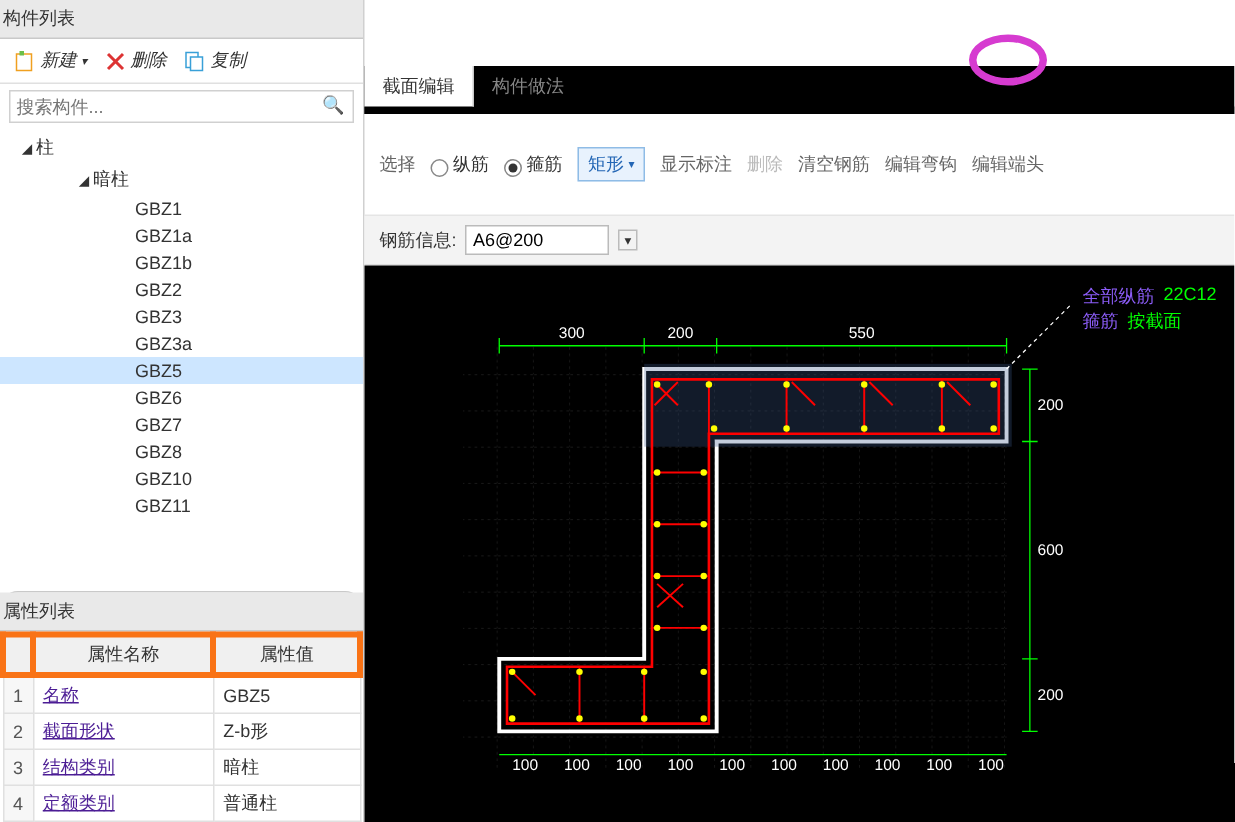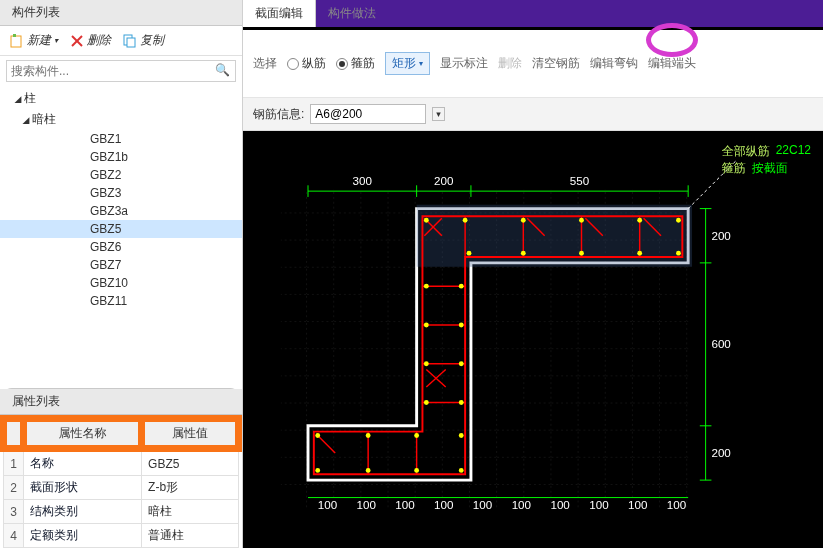--- a/index.html
+++ b/index.html
@@ -1,61 +1,61 @@
 <!DOCTYPE html>
 <html><head>
 <meta charset="utf-8">
 <style>
   * { box-sizing: border-box; font-family: "Microsoft YaHei", Arial, sans-serif; font-size: 12px; }
   body { margin:0; padding:0; width:823px; height:548px; background:#fff; overflow:hidden; color:#333; }
   .root { display:flex; height:100%; }
   
   .left { width:243px; display:flex; flex-direction:column; border-right:1px solid #d0d0d0; }
-  .panel-hdr { background:#e9e9e9; border-bottom:1px solid #c9c9c9; padding:4px 12px; font-size:12px; }
+  .panel-hdr { background:#e9e9e9; border-bottom:1px solid #c9c9c9; padding:4px 2px; font-size:12px; }
   .toolbar { display:flex; align-items:center; padding:4px 6px; gap:4px; border-bottom:1px solid #e0e0e0;font-style:italic; }
   .tb-btn { display:flex; align-items:center; gap:3px; padding:2px 4px; cursor:pointer;}
   .tb-btn .ico { width:14px; height:14px; display:inline-block; }
   .search { padding:4px 6px; position:relative; }
   .search input { width:100%; padding:3px 18px 3px 4px; color:#999; border:1px solid #d0d0d0;}
   .search .mag { position:absolute; right:12px; top:7px; color:#888; }
   .tree { flex:1; overflow:auto; padding:2px 0;}
   .tree-item { padding:2px 4px 2px 14px; cursor:pointer; white-space:nowrap;}
-  .tree-item.l2 { padding-left:22px;}
+  .tree-item.l2 { padding-left:52px;}
   .tree-item.l3 { padding-left:90px;}
   .tree-item.sel { background:#cde6ff; }
   .tree-item .arr { display:inline-block; width:8px; text-align:center; margin-right:2px; font-size:9px;}
   
   .prop { border-top:1px solid #c9c9c9;border-radius:12px; }
   .prop table { width:100%; border-collapse:collapse; }
-  .prop th { background:#f0f0f0; font-weight:normal; border:7px solid #f97316; padding:3px 6px; text-align:center;}
+  .prop th { background:#f0f0f0; font-weight:normal; border:4px solid #f97316; padding:3px 6px; text-align:center;}
   .prop td { border:1px solid #e0e0e0; padding:3px 6px; }
   .prop td.idx { background:#f7f7f7; width:20px; text-align:center; color:#555;}
-  .prop td.name { color:#0f172a; }
+  .prop td.name { color:#4c1d95;text-decoration:underline; }
   
   .right { flex:1; display:flex; flex-direction:column; }
-  .tabs { display:flex; background:#4c1d95; border-bottom:3px solid #000000; }
+  .tabs { display:flex; background:#000000; border-bottom:5px solid #000000;margin-top:44px; }
   .tab { padding:5px 12px; cursor:pointer; color:#888;}
   .tab.act { background:#fff; color:#333; border-right:1px solid #c9c9c9;}
   .toolbar2 { display:flex; align-items:center; gap:10px; padding:22px 10px; border-bottom:1px solid #e5e5e5;}
-  .radio { display:flex; align-items:center; gap:3px;}
+  .radio { display:flex; align-items:flex-end; gap:3px;}
   .radio .r { width:12px; height:12px; border:1px solid #888; border-radius:50%; display:flex; align-items:center; justify-content:center;}
   .radio .r.on::after { content:""; width:6px; height:6px; border-radius:50%; background:#333; }
   .dd-btn { border:1px solid #8fbce6; color:#2366b5; background:#e8f2fd; padding:2px 6px; display:flex; align-items:center; gap:3px; cursor:pointer;}
   .dd-btn .caret { font-size:8px;}
   .hl-circle { position:absolute; width:52px; height:34px; border:5px solid #d63bd0; border-radius:50%; top:23px; left:403px; pointer-events:none;}
   .lnk { color:#666; cursor:pointer;}
   .lnk.dim { color:#bbb;}
   .infobar { background:#f3f3f3; padding:6px 10px; display:flex; align-items:center; gap:6px; border-bottom:1px solid #ddd;}
-  .infobar input { width:116px; padding:2px 4px; border:1px solid #bbb;}
+  .infobar input { width:96px; padding:2px 4px; border:1px solid #bbb;}
   .infobar .dd { border:1px solid #bbb; padding:1px 3px; font-size:9px; cursor:pointer;}
   .canvas { flex:1; background:#000; position:relative; overflow:hidden;}
   .canvas svg { width:100%; height:100%; }
   .legend { position:absolute; top:12px; right:12px; text-align:left; font-size:12px;}
   .legend .row { display:flex; gap:6px;}
-  .legend .w { color:#bef264;}
+  .legend .w { color:#8b5cf6;}
   .legend .g { color:#0f0;}
 </style>
 </head>
 <body>
 
 <div class="root">
 
   <div class="left">
     <div class="panel-hdr">构件列表</div>
     <div class="toolbar">
@@ -83,27 +83,29 @@
       </div>
     </div>
     <div class="search">
       <input placeholder="搜索构件..." style="">
       <span class="mag">🔍</span>
     </div>
     <div class="tree" id="tree">
         <div class="tree-item"><span class="arr">◢</span>柱</div>
         <div class="tree-item l2"><span class="arr">◢</span>暗柱</div>
         <div class="tree-item l3">GBZ1</div>
+        <div class="tree-item l3">GBZ1a</div>
         <div class="tree-item l3">GBZ1b</div>
         <div class="tree-item l3">GBZ2</div>
         <div class="tree-item l3">GBZ3</div>
         <div class="tree-item l3">GBZ3a</div>
         <div class="tree-item l3 sel">GBZ5</div>
         <div class="tree-item l3">GBZ6</div>
         <div class="tree-item l3">GBZ7</div>
+        <div class="tree-item l3">GBZ8</div>
         <div class="tree-item l3">GBZ10</div>
         <div class="tree-item l3">GBZ11</div>
       </div>
 
     <div class="prop">
       <div class="panel-hdr">属性列表</div>
       <table>
         <tbody>
             <tr>
           <th style="width:20px;"></th>

